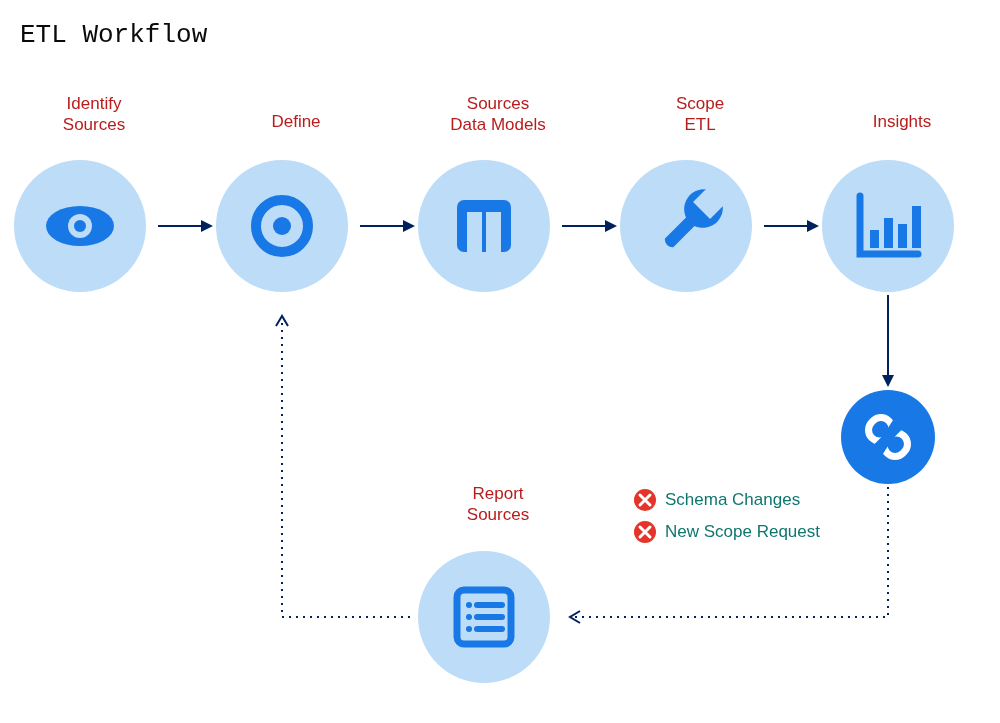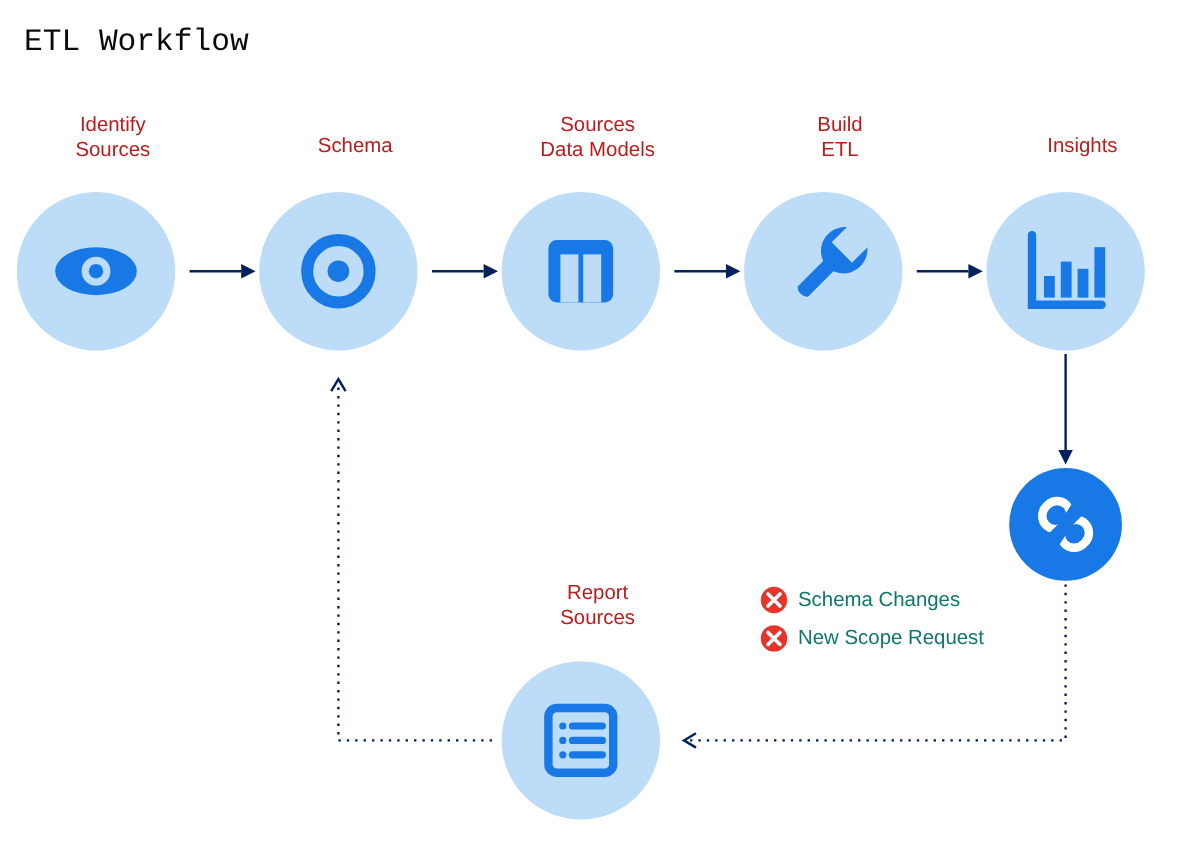--- a/index.html
+++ b/index.html
@@ -18,24 +18,24 @@
   .arrowhead{fill:#00215b;}
   .dotted{stroke:#00215b;stroke-width:2;fill:none;stroke-dasharray:2 5;}
 </style>
 </head>
 <body>
 
 <div class="title">ETL Workflow</div>
 
 <div class="nodelabel" style="left:34px; top:93px; width:120px;">Identify
 Sources</div>
-<div class="nodelabel" style="left:236px;top:111px;width:120px;">Schema</div>
+<div class="nodelabel" style="left:236px;top:111px;width:120px;">Define</div>
 <div class="nodelabel" style="left:438px;top:93px; width:120px;">Sources
 Data Models</div>
-<div class="nodelabel" style="left:640px;top:93px; width:120px;">Build
+<div class="nodelabel" style="left:640px;top:93px; width:120px;">Scope
 ETL</div>
 <div class="nodelabel" style="left:842px;top:111px;width:120px;text-align:center;">Insights</div>
 
 <div class="nodelabel" style="left:438px;top:483px;width:120px;">Report
 Sources</div>
 
 <div class="causelabel" style="left:665px;top:490px;">Schema Changes</div>
 <div class="causelabel" style="left:665px;top:522px;">New Scope Request</div>
 
 <svg width="1000" height="723">

